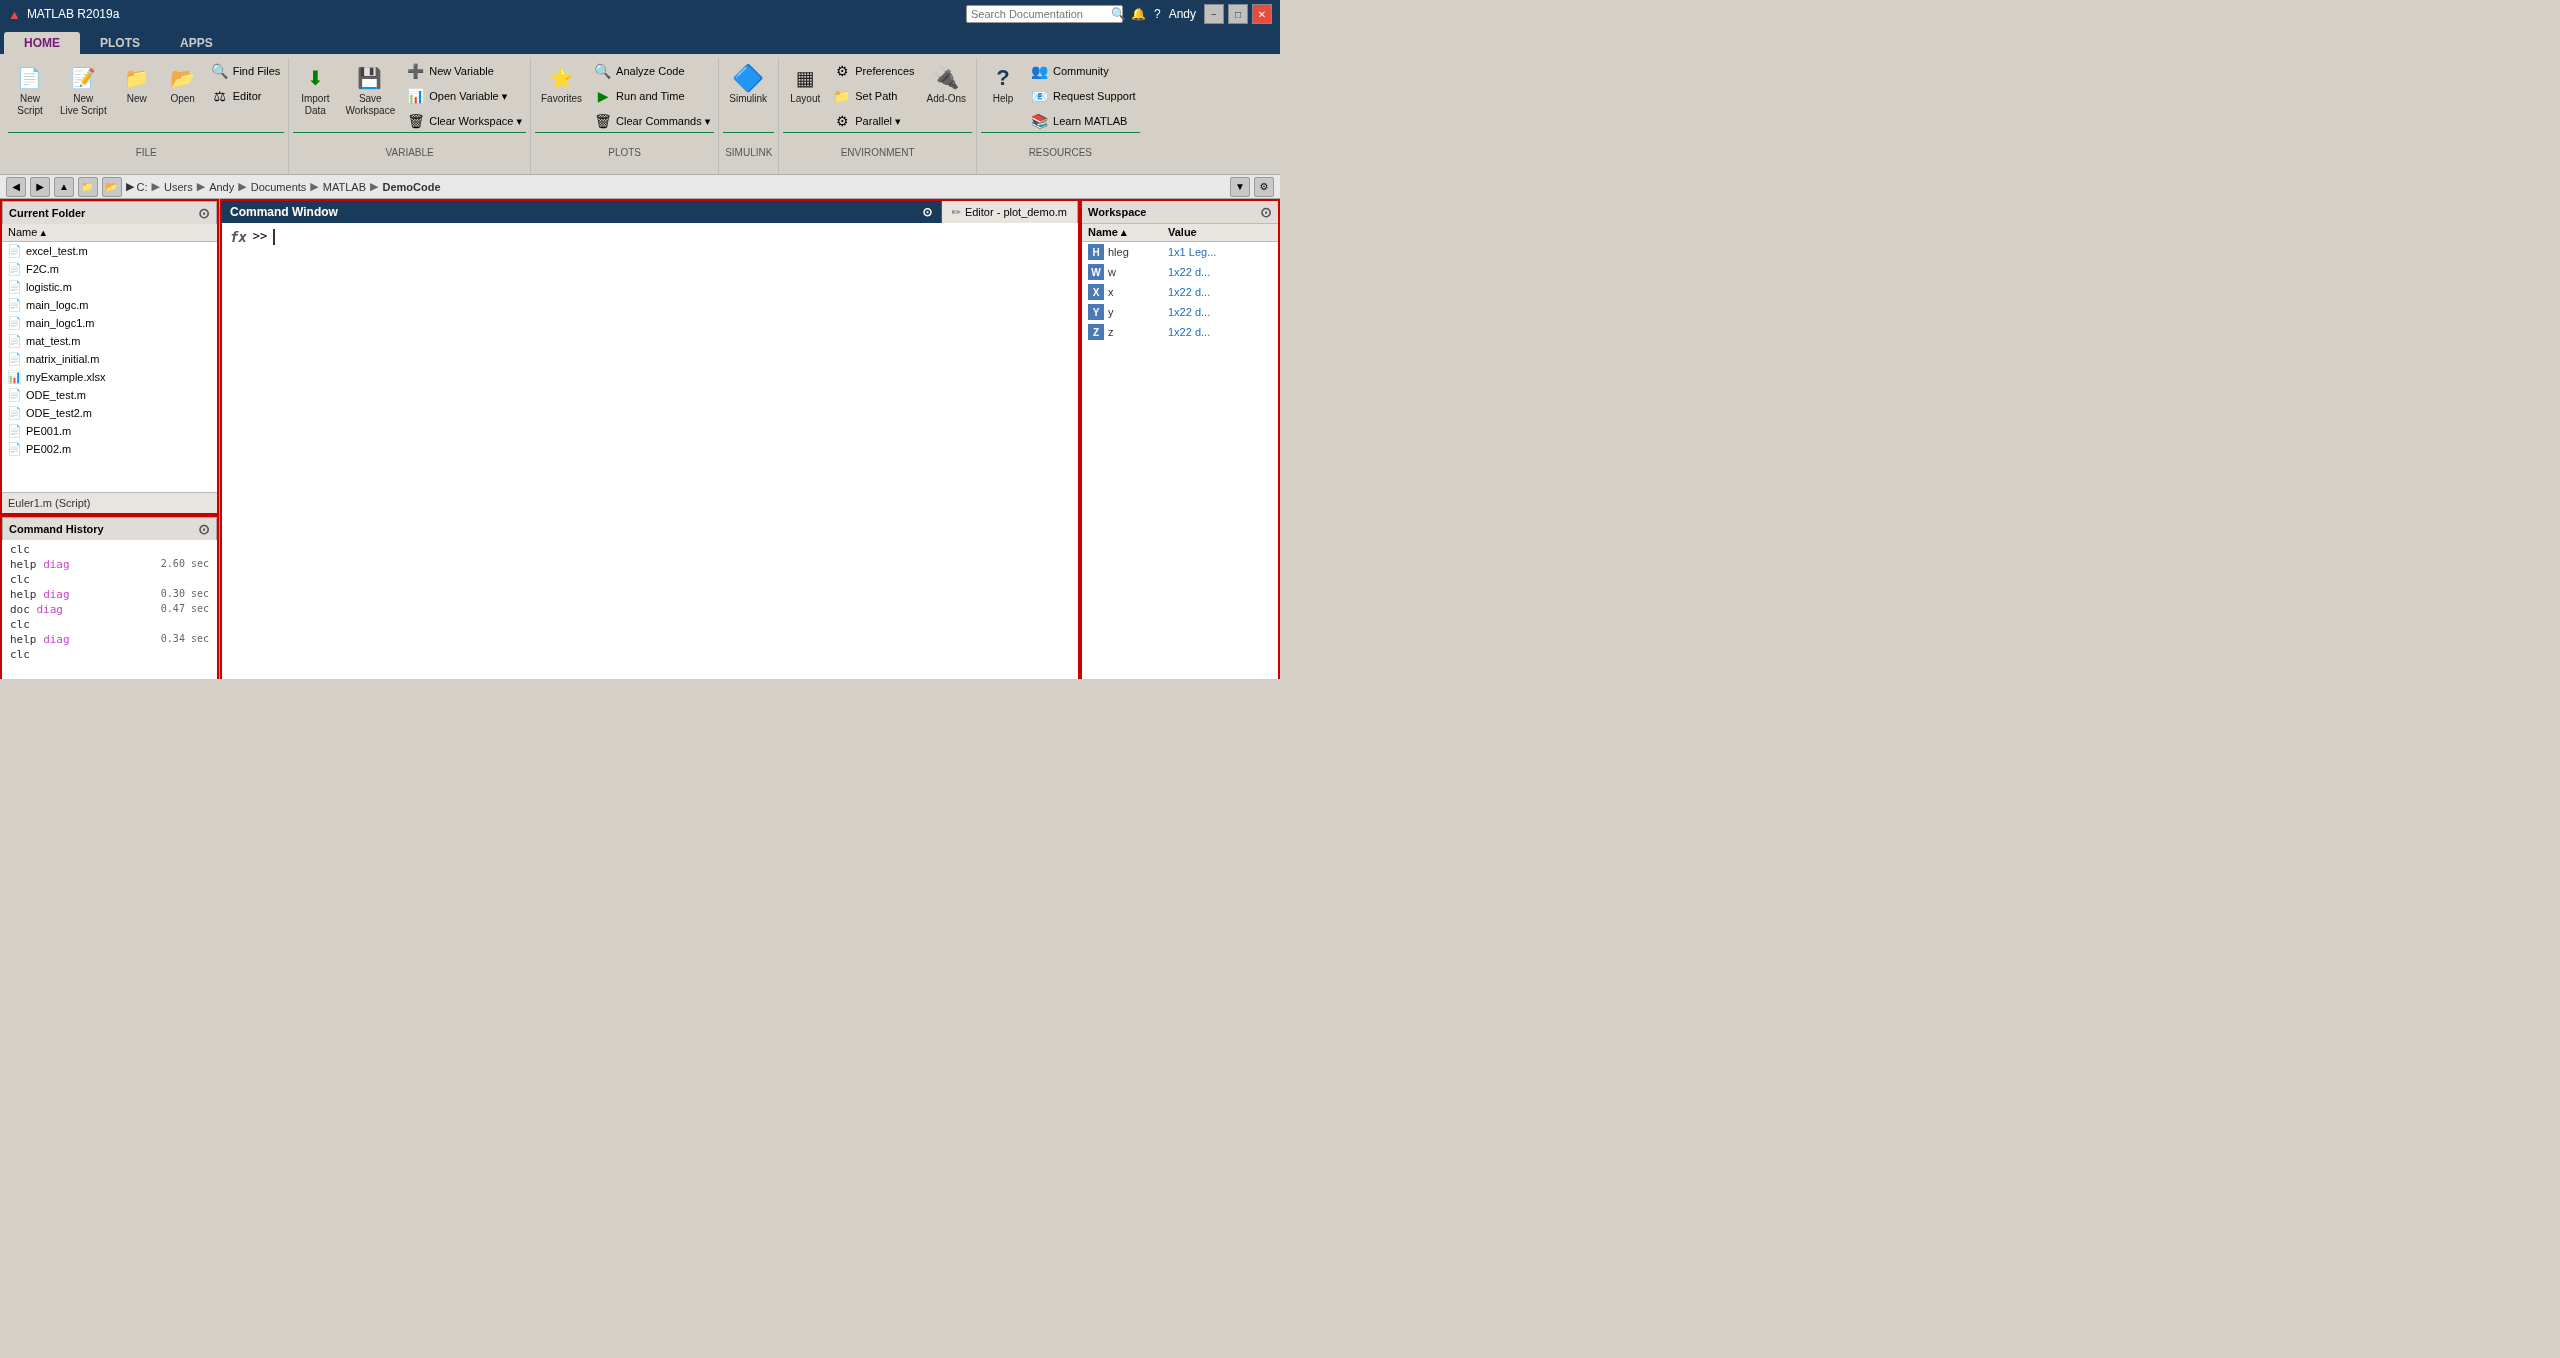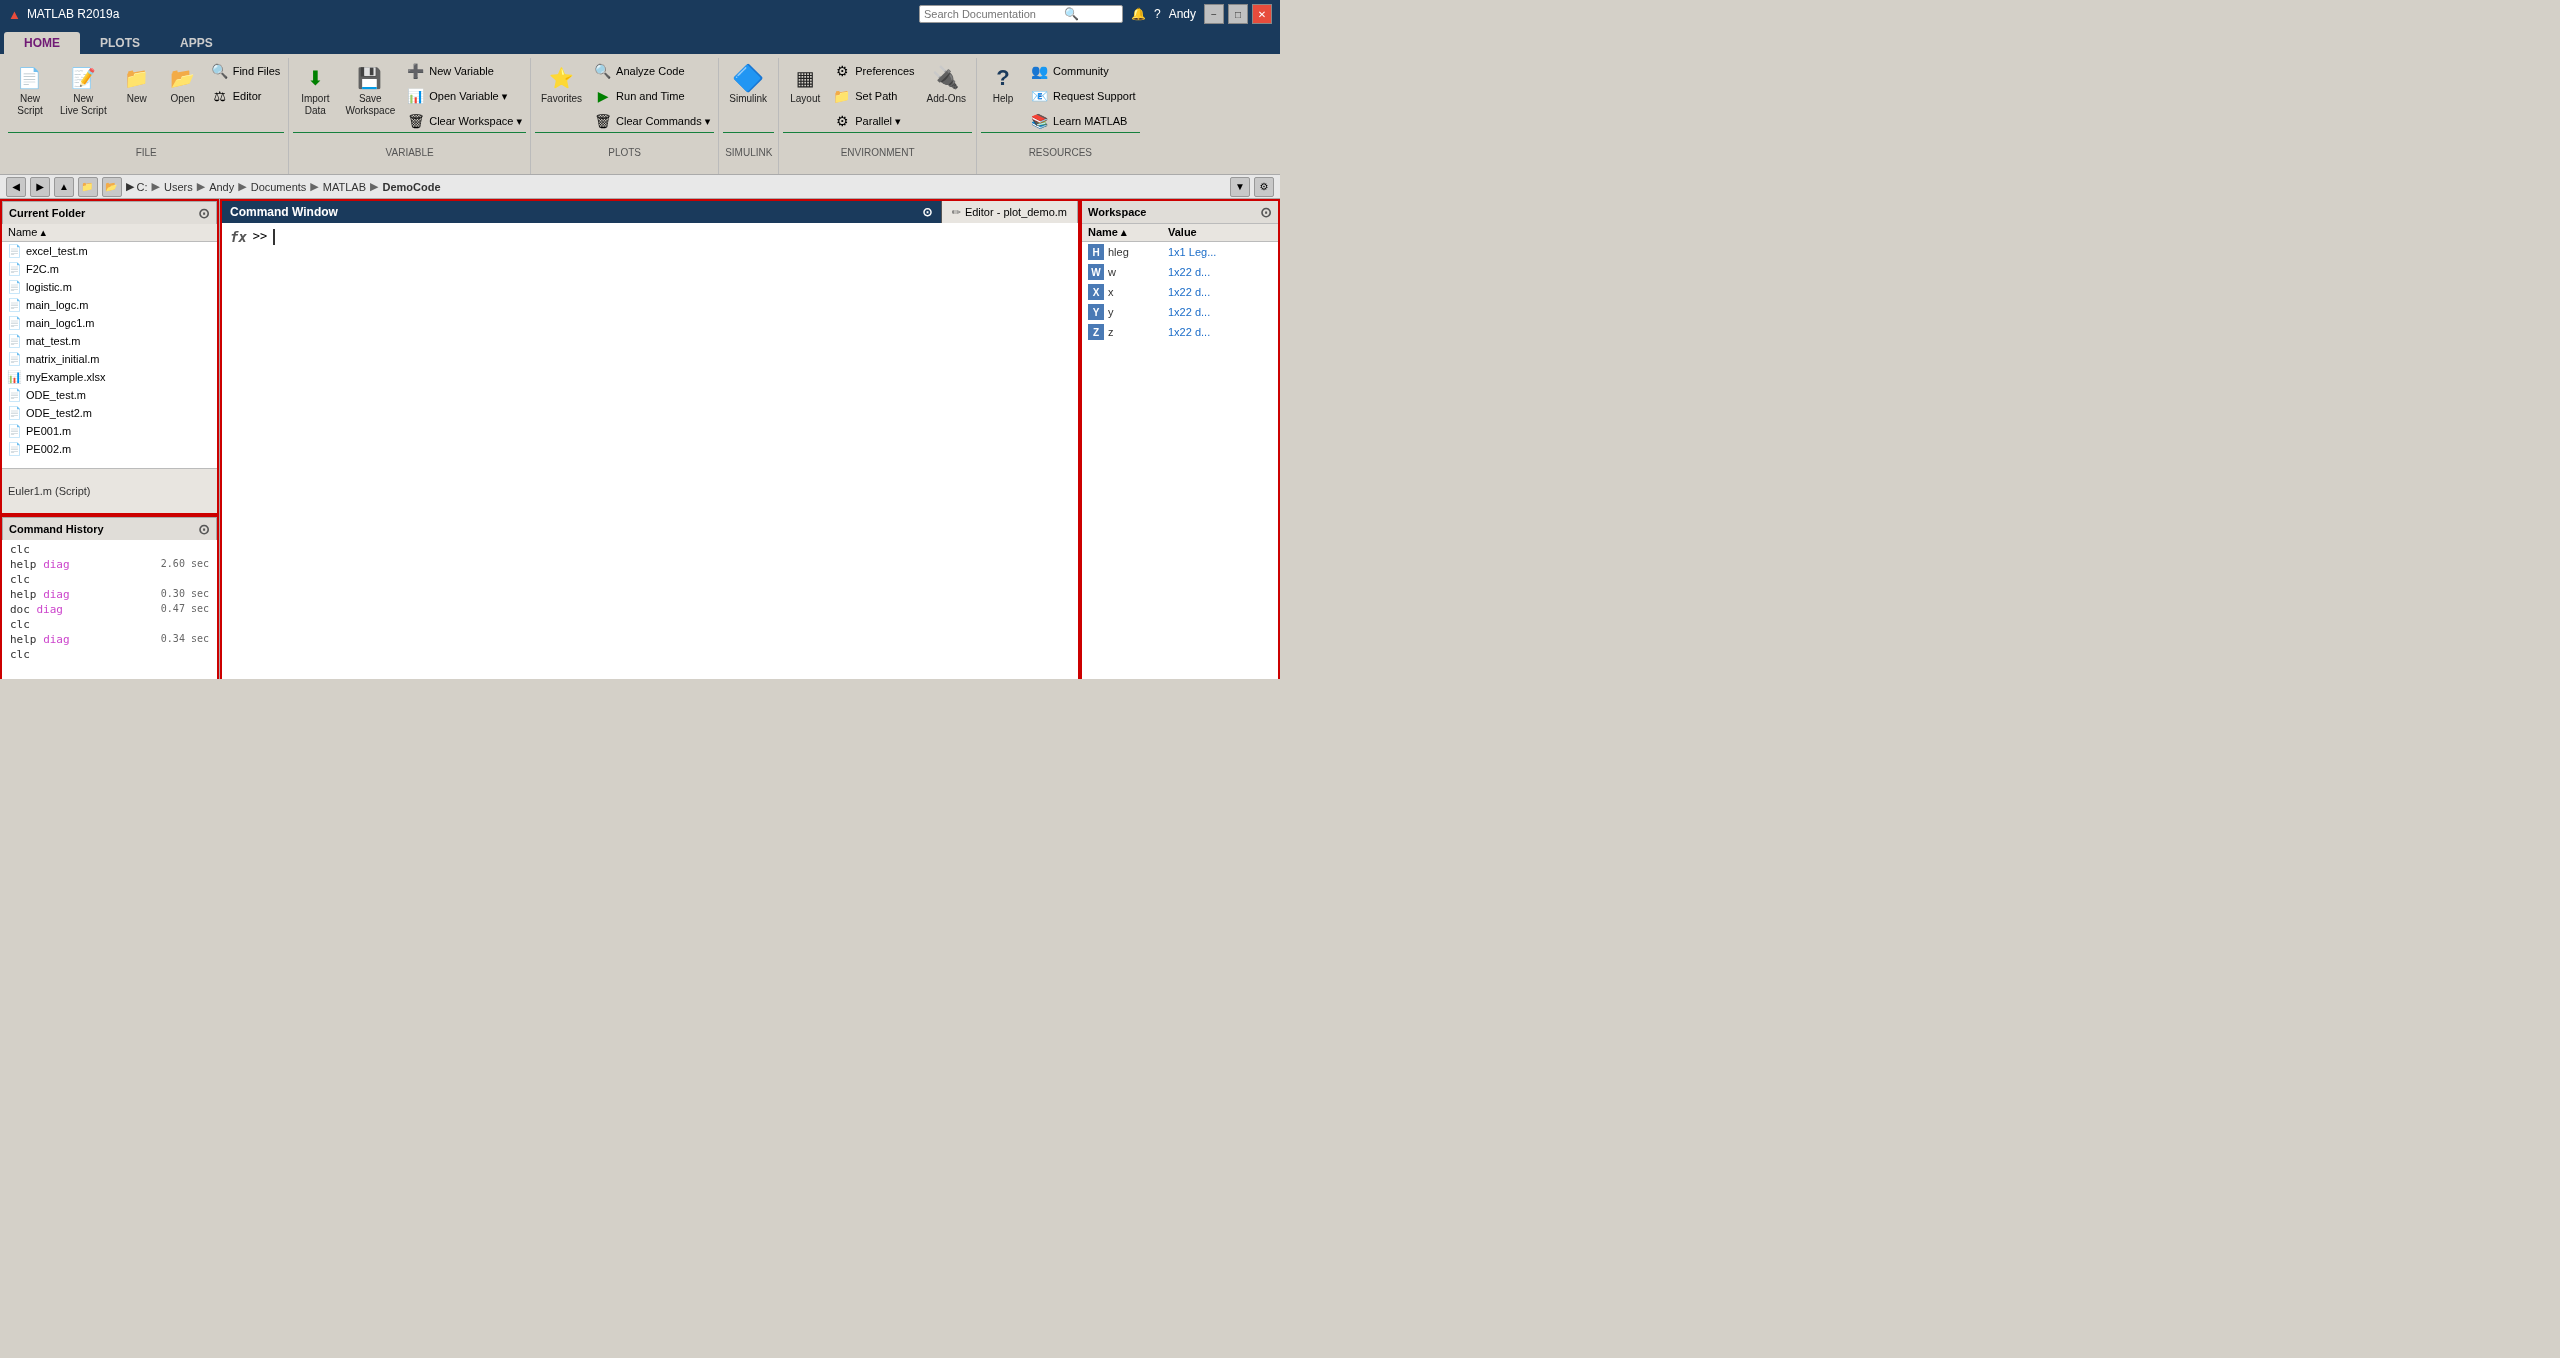--- a/index.html
+++ b/index.html
@@ -205,21 +205,21 @@
       align-items: center;
       gap: 4px;
       padding: 2px 6px;
       font-size: 11px;
       cursor: pointer;
     }
     .folder-icon { width: 14px; height: 14px; display: flex; align-items: center; justify-content: center; font-size: 12px; }
     .script-preview {
       background: #e8e5e0;
       border-top: 1px solid #bbb;
-      padding: 16px 6px;
+      padding: 4px 6px;
       font-size: 11px;
       color: #333;
     }
 
     
     .history-list {
       overflow-y: auto;
       flex: 1;
       background: white;
       padding: 2px 0;
@@ -319,21 +319,21 @@
     .workspace-var-value { color: #1a6cc8; font-size: 11px; }
 
     
     .title-search {
       display: flex;
       align-items: center;
       background: white;
       border: 1px solid #999;
       border-radius: 2px;
       padding: 1px 4px;
-      width: 204px;
+      width: 157px;
     }
     .title-search input {
       border: none;
       outline: none;
       font-size: 11px;
       width: 150px;
     }
     .panel-expand-btn { cursor: pointer; font-size: 14px; color: #555; }
 
     .status-bar {

